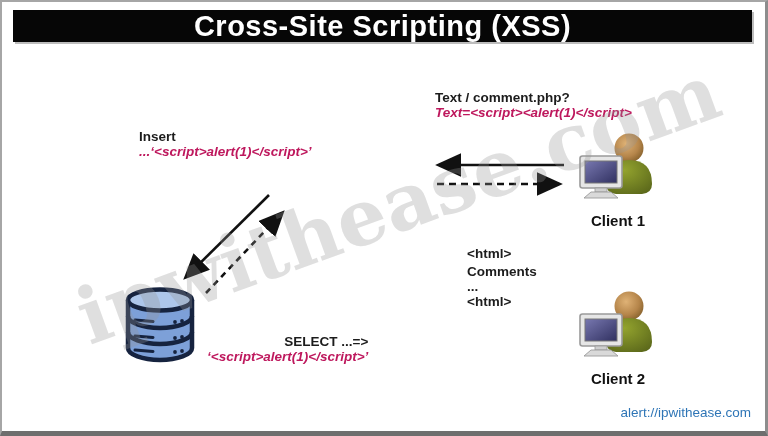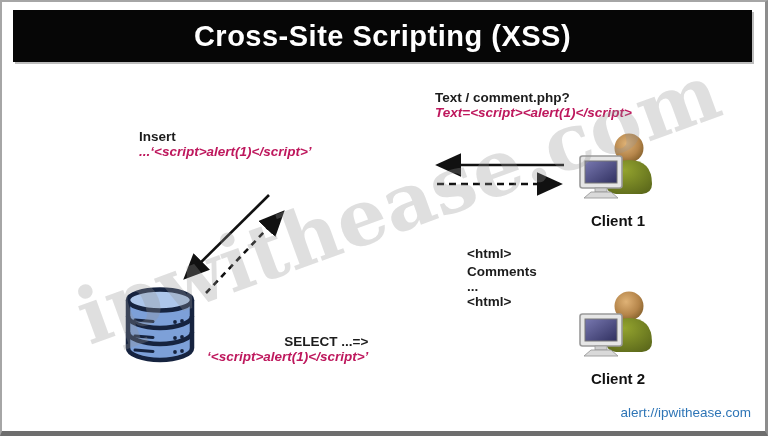--- a/index.html
+++ b/index.html
@@ -3,21 +3,21 @@
 <meta charset="utf-8">
 <style>
   html,body { margin:0; padding:0; background:#e9e9e9; }
   .frame {
     position:relative; width:768px; height:436px; box-sizing:border-box;
     background:#ffffff; overflow:hidden;
     border:2px solid #a6a6a6; border-right:3px solid #8d8d8d; border-bottom:5px solid #6e6e6e;
     font-family:"Liberation Sans", sans-serif;
   }
   .title-bar {
-    position:absolute; left:11px; top:8px; right:13px; height:52px;
+    position:absolute; left:11px; top:8px; right:13px; height:32px;
     background:#060606; color:#ffffff; display:flex; align-items:center; justify-content:center;
     font-size:29px; font-weight:bold; letter-spacing:0.5px;
     box-shadow:2px 2px 0 #bdbdbd;
   }
   .watermark {
     position:absolute; left:78px; top:272px; white-space:nowrap;
     font-family:"DejaVu Serif", serif; font-weight:bold; font-size:78px;
     color:rgba(150,150,150,0.30);
     transform:rotate(-20deg); transform-origin:left center;
     pointer-events:none; z-index:9;

